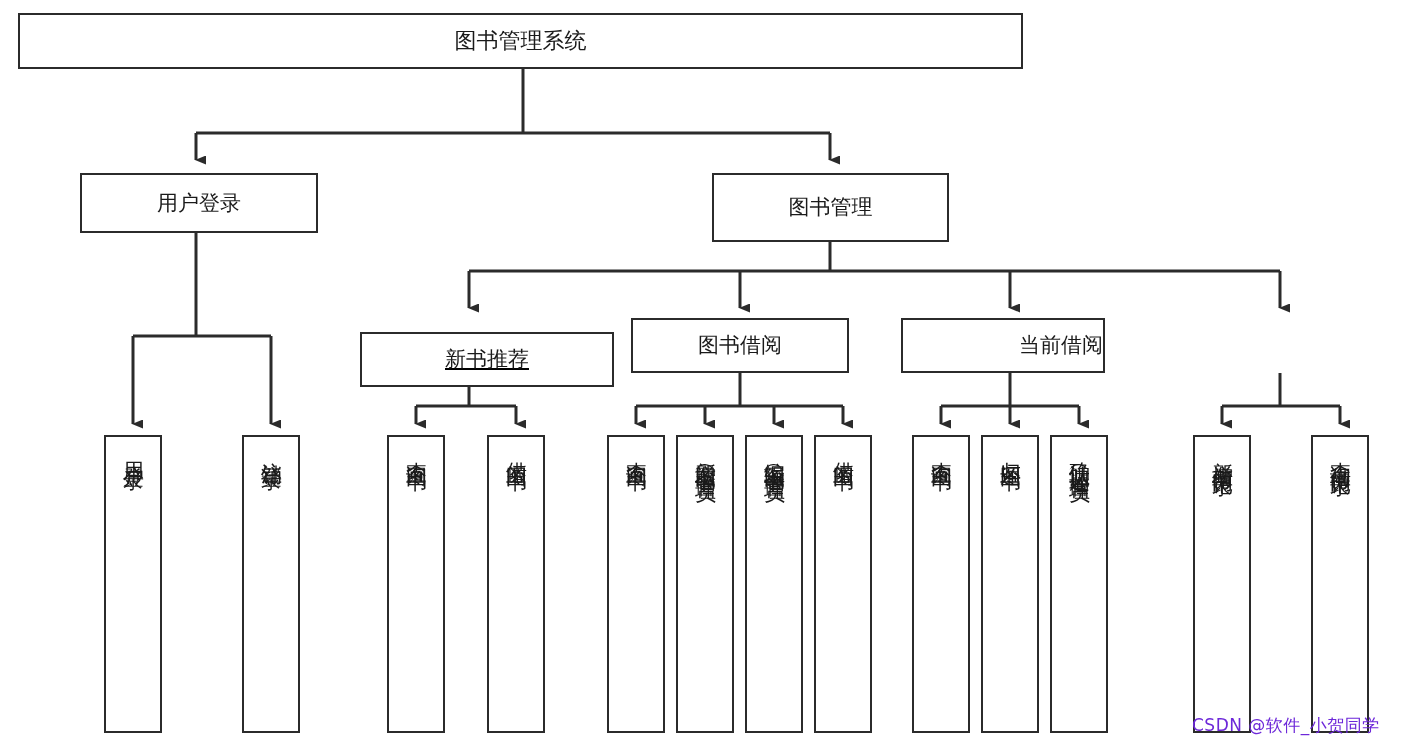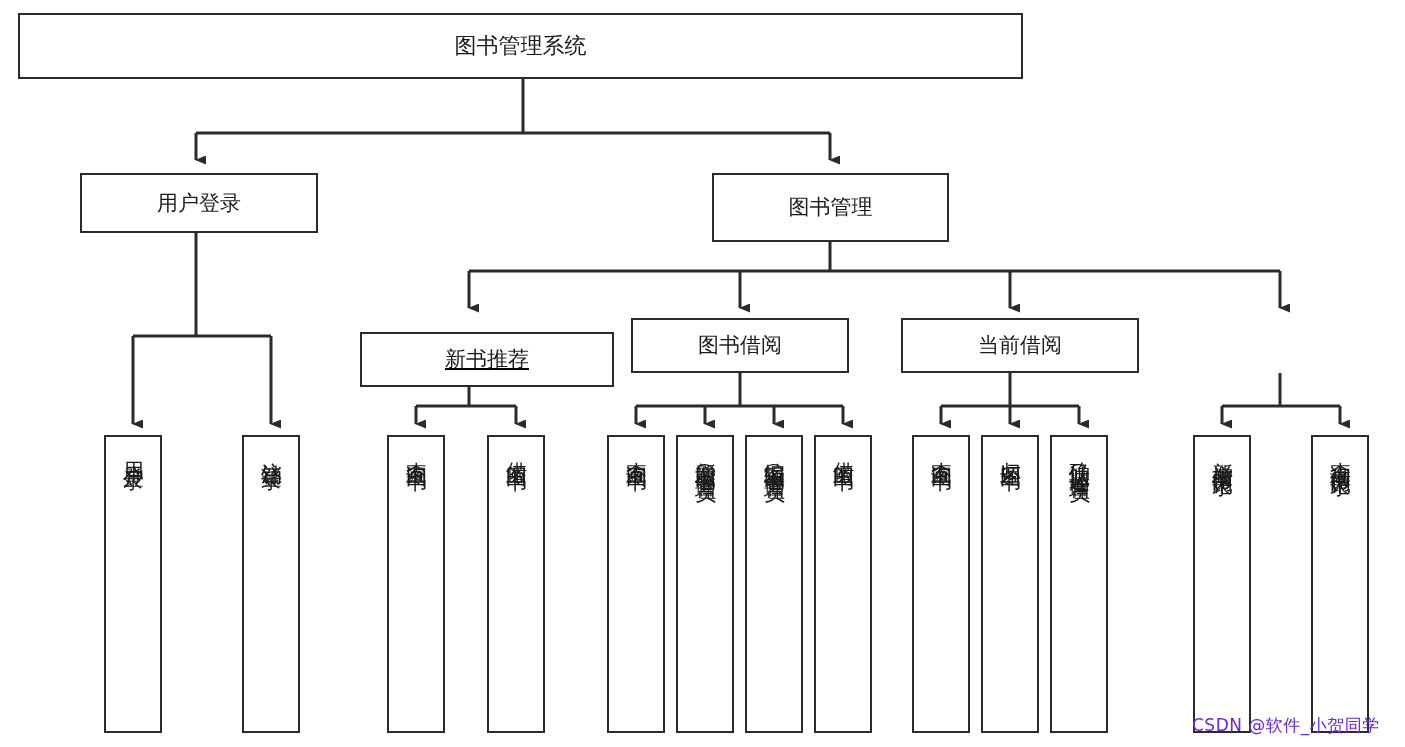--- a/index.html
+++ b/index.html
@@ -119,38 +119,38 @@
       <path d="M1010,406 L1010,424" marker-end="url(#arrowhead)"></path>
       <path d="M1079,406 L1079,424" marker-end="url(#arrowhead)"></path>
 
       <path d="M1280,373 L1280,406"></path>
       <path d="M1222,406 L1340,406"></path>
       <path d="M1222,406 L1222,424" marker-end="url(#arrowhead)"></path>
       <path d="M1340,406 L1340,424" marker-end="url(#arrowhead)"></path>
     </g>
   </svg>
 
-  <div class="node node-h node-root" style="left:18px; top:13px; width:1005px; height:66px;">
+  <div class="node node-h node-root" style="left:18px; top:13px; width:1005px; height:56px;">
     <span class="node-label">图书管理系统</span>
   </div>
 
   <div class="node node-h" style="left:80px; top:173px; width:238px; height:60px;">
     <span class="node-label">用户登录</span>
   </div>
   <div class="node node-h" style="left:712px; top:173px; width:237px; height:69px;">
     <span class="node-label">图书管理</span>
   </div>
 
   <div class="node node-h" style="left:360px; top:332px; width:254px; height:55px;text-decoration:underline;">
     <span class="node-label">新书推荐</span>
   </div>
   <div class="node node-h" style="left:631px; top:318px; width:218px; height:55px;">
     <span class="node-label">图书借阅</span>
   </div>
-  <div class="node node-h" style="left:901px; top:318px; width:238px; height:55px;">
+  <div class="node node-h" style="left:901px; top:318px; width:204px; height:55px;justify-content:flex-end;">
     <span class="node-label">当前借阅</span>
   </div>
 
   <div class="node node-v" style="left:104px; top:435px; width:58px; height:298px;">
     <span class="node-label">用户登录</span>
   </div>
   <div class="node node-v" style="left:242px; top:435px; width:58px; height:298px;">
     <span class="node-label">注销登录</span>
   </div>
 

